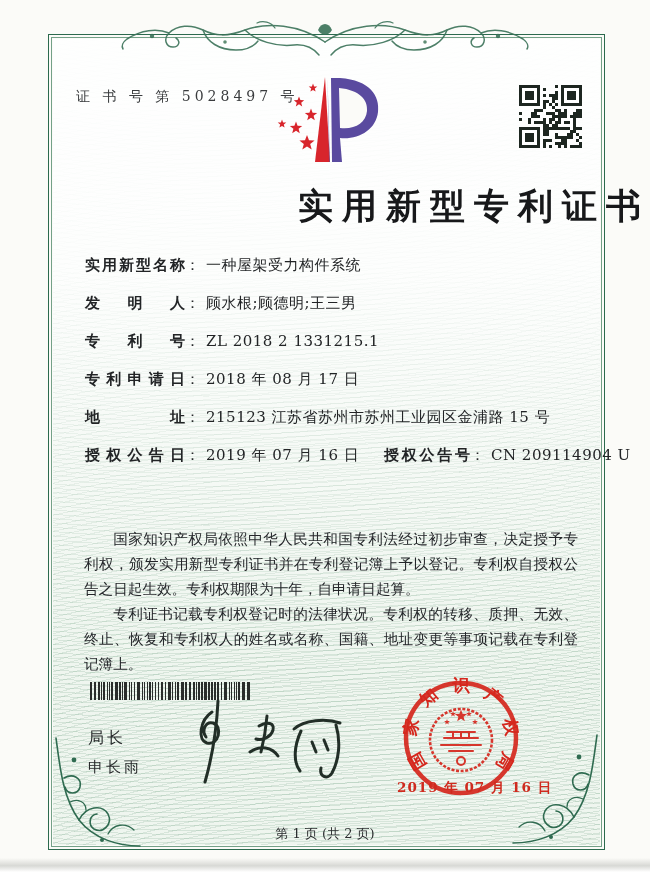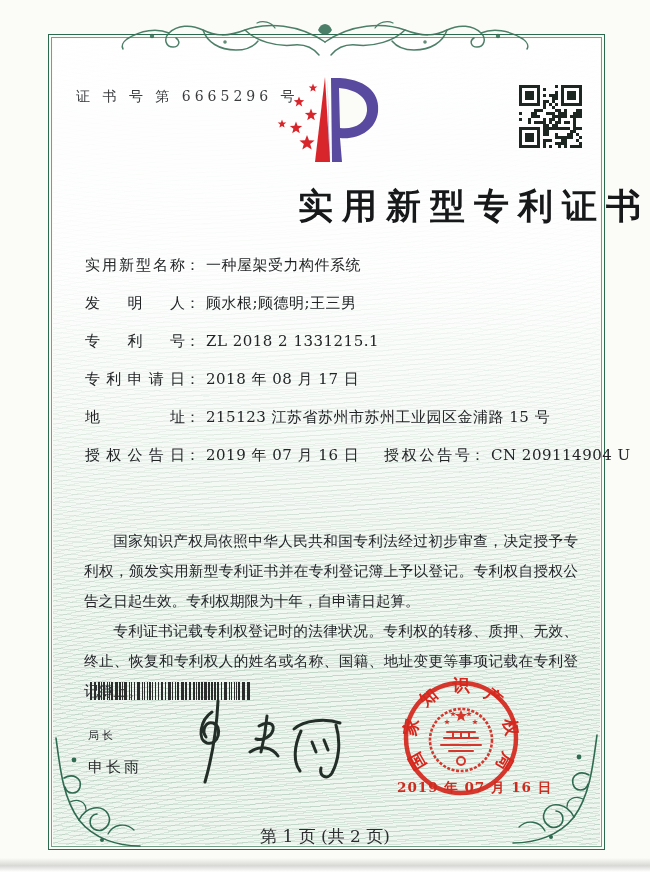--- a/index.html
+++ b/index.html
@@ -42,50 +42,50 @@
   .qr{position:absolute;left:517px;top:83px;width:67px;height:67px;}
   .title{
     position:absolute;left:0;right:0;top:183px;text-align:right;
     font-size:35px;font-weight:600;letter-spacing:9px;color:#17181a;
   }
   
   .fields{position:absolute;left:85px;top:256px;width:500px;}
   .field-row{position:relative;height:38px;font-size:15px;white-space:nowrap;}
   .field-label{
     display:inline-block;width:100px;text-align:justify;text-align-last:justify;
-    -moz-text-align-last:justify;font-weight:400;color:#222426;vertical-align:top;
+    -moz-text-align-last:justify;font-weight:700;color:#222426;vertical-align:top;
   }
   .field-colon{display:inline-block;margin-right:6px;}
   .field-value{letter-spacing:0.5px;color:#222426;}
   .grant-no-pair{position:absolute;left:299px;top:0;}
   .grant-no-pair .field-label{width:86px;}
   
   .body-text{
     position:absolute;left:84px;top:526px;width:494px;
-    font-size:14.6px;line-height:30px;color:#24262a;text-align:justify;
+    font-size:14.6px;line-height:25px;color:#24262a;text-align:justify;
   }
   .body-text p{margin:0;text-indent:2em;}
   
   .barcode{position:absolute;left:90px;top:682px;width:162px;height:18px;}
-  .signer-title{position:absolute;left:88px;top:728px;font-size:11px;letter-spacing:3px;}
+  .signer-title{position:absolute;left:88px;top:728px;font-size:16px;letter-spacing:3px;}
   .signer-name{position:absolute;left:88px;top:758px;font-size:15px;letter-spacing:3px;}
   .signature{position:absolute;left:182px;top:696px;width:178px;height:92px;}
   .seal{position:absolute;left:391px;top:666px;width:140px;height:140px;}
   .seal-svg{position:absolute;left:0;top:0;width:140px;height:140px;}
   .seal-char{
     position:absolute;left:60px;top:8px;width:20px;height:20px;text-align:center;
     font-size:17px;font-weight:700;color:#d5271d;transform-origin:10px 62px;
     font-family:"DejaVu Serif","Liberation Serif",serif;
   }
   .seal-date{
     position:absolute;left:397px;top:779px;width:132px;text-align:center;
     font-size:13.5px;color:#cf2a1e;letter-spacing:1px;font-weight:600;white-space:nowrap;
   }
   
-  .footer{position:absolute;left:0;right:0;top:825px;text-align:center;font-size:17px;color:#2b2d2f;}
+  .footer{position:absolute;left:0;right:0;top:825px;text-align:center;font-size:13px;color:#2b2d2f;}
 </style>
 </head>
 <body>
 
 <div class="paper">
 
   <div class="frame">
     <div class="frame-inner"></div>
     <div class="frame-bg"></div>
   </div>
@@ -122,21 +122,21 @@
       <path d="M6,2 C10,32 13,62 29,84 C44,103 68,110 90,110"></path>
       <path d="M29,84 C36,70 52,68 58,78 C63,88 53,98 44,93 C38,89 39,79 47,78"></path>
       <path d="M14,42 C23,37 32,42 30,51 C28,59 17,59 15,51"></path>
       <path d="M58,98 C63,88 76,86 84,94" stroke-width="1.3"></path>
       <path d="M20,66 C28,62 36,66 36,74" stroke-width="1.3"></path>
       <circle cx="24" cy="24" r="2.4" fill="#2f6b50" stroke="none"></circle>
       <circle cx="52" cy="104" r="2" fill="#2f6b50" stroke="none"></circle>
     </g>
   </svg>
 
-  <div class="cert-no">证 书 号 第 6665296 号</div>
+  <div class="cert-no">证 书 号 第 5028497 号</div>
 
   <svg class="logo" viewBox="0 0 112 94">
 
     <path d="M59,4 L68,4 C98,6 108,22 106,38 C104,56 86,66 68,64 L70,88 L60,88 Z" fill="#5a4a9f"></path>
     <path d="M67,14 C88,16 96,26 95,37 C94,49 82,56 68,54 Z" fill="#fbfbf8"></path>
 
     <polygon points="53,3 43,88 58,88" fill="#d8252c"></polygon>
     <polygon points="55.5,3 57,88 58,88" fill="#5a4a9f" opacity="0.55"></polygon>
     <g id="logo-stars" fill="#d8252c">
         <polygon points="41.0,9.5 42.1,12.5 45.3,12.6 42.8,14.6 43.6,17.6 41.0,15.9 38.4,17.6 39.2,14.6 36.7,12.6 39.9,12.5"></polygon>

